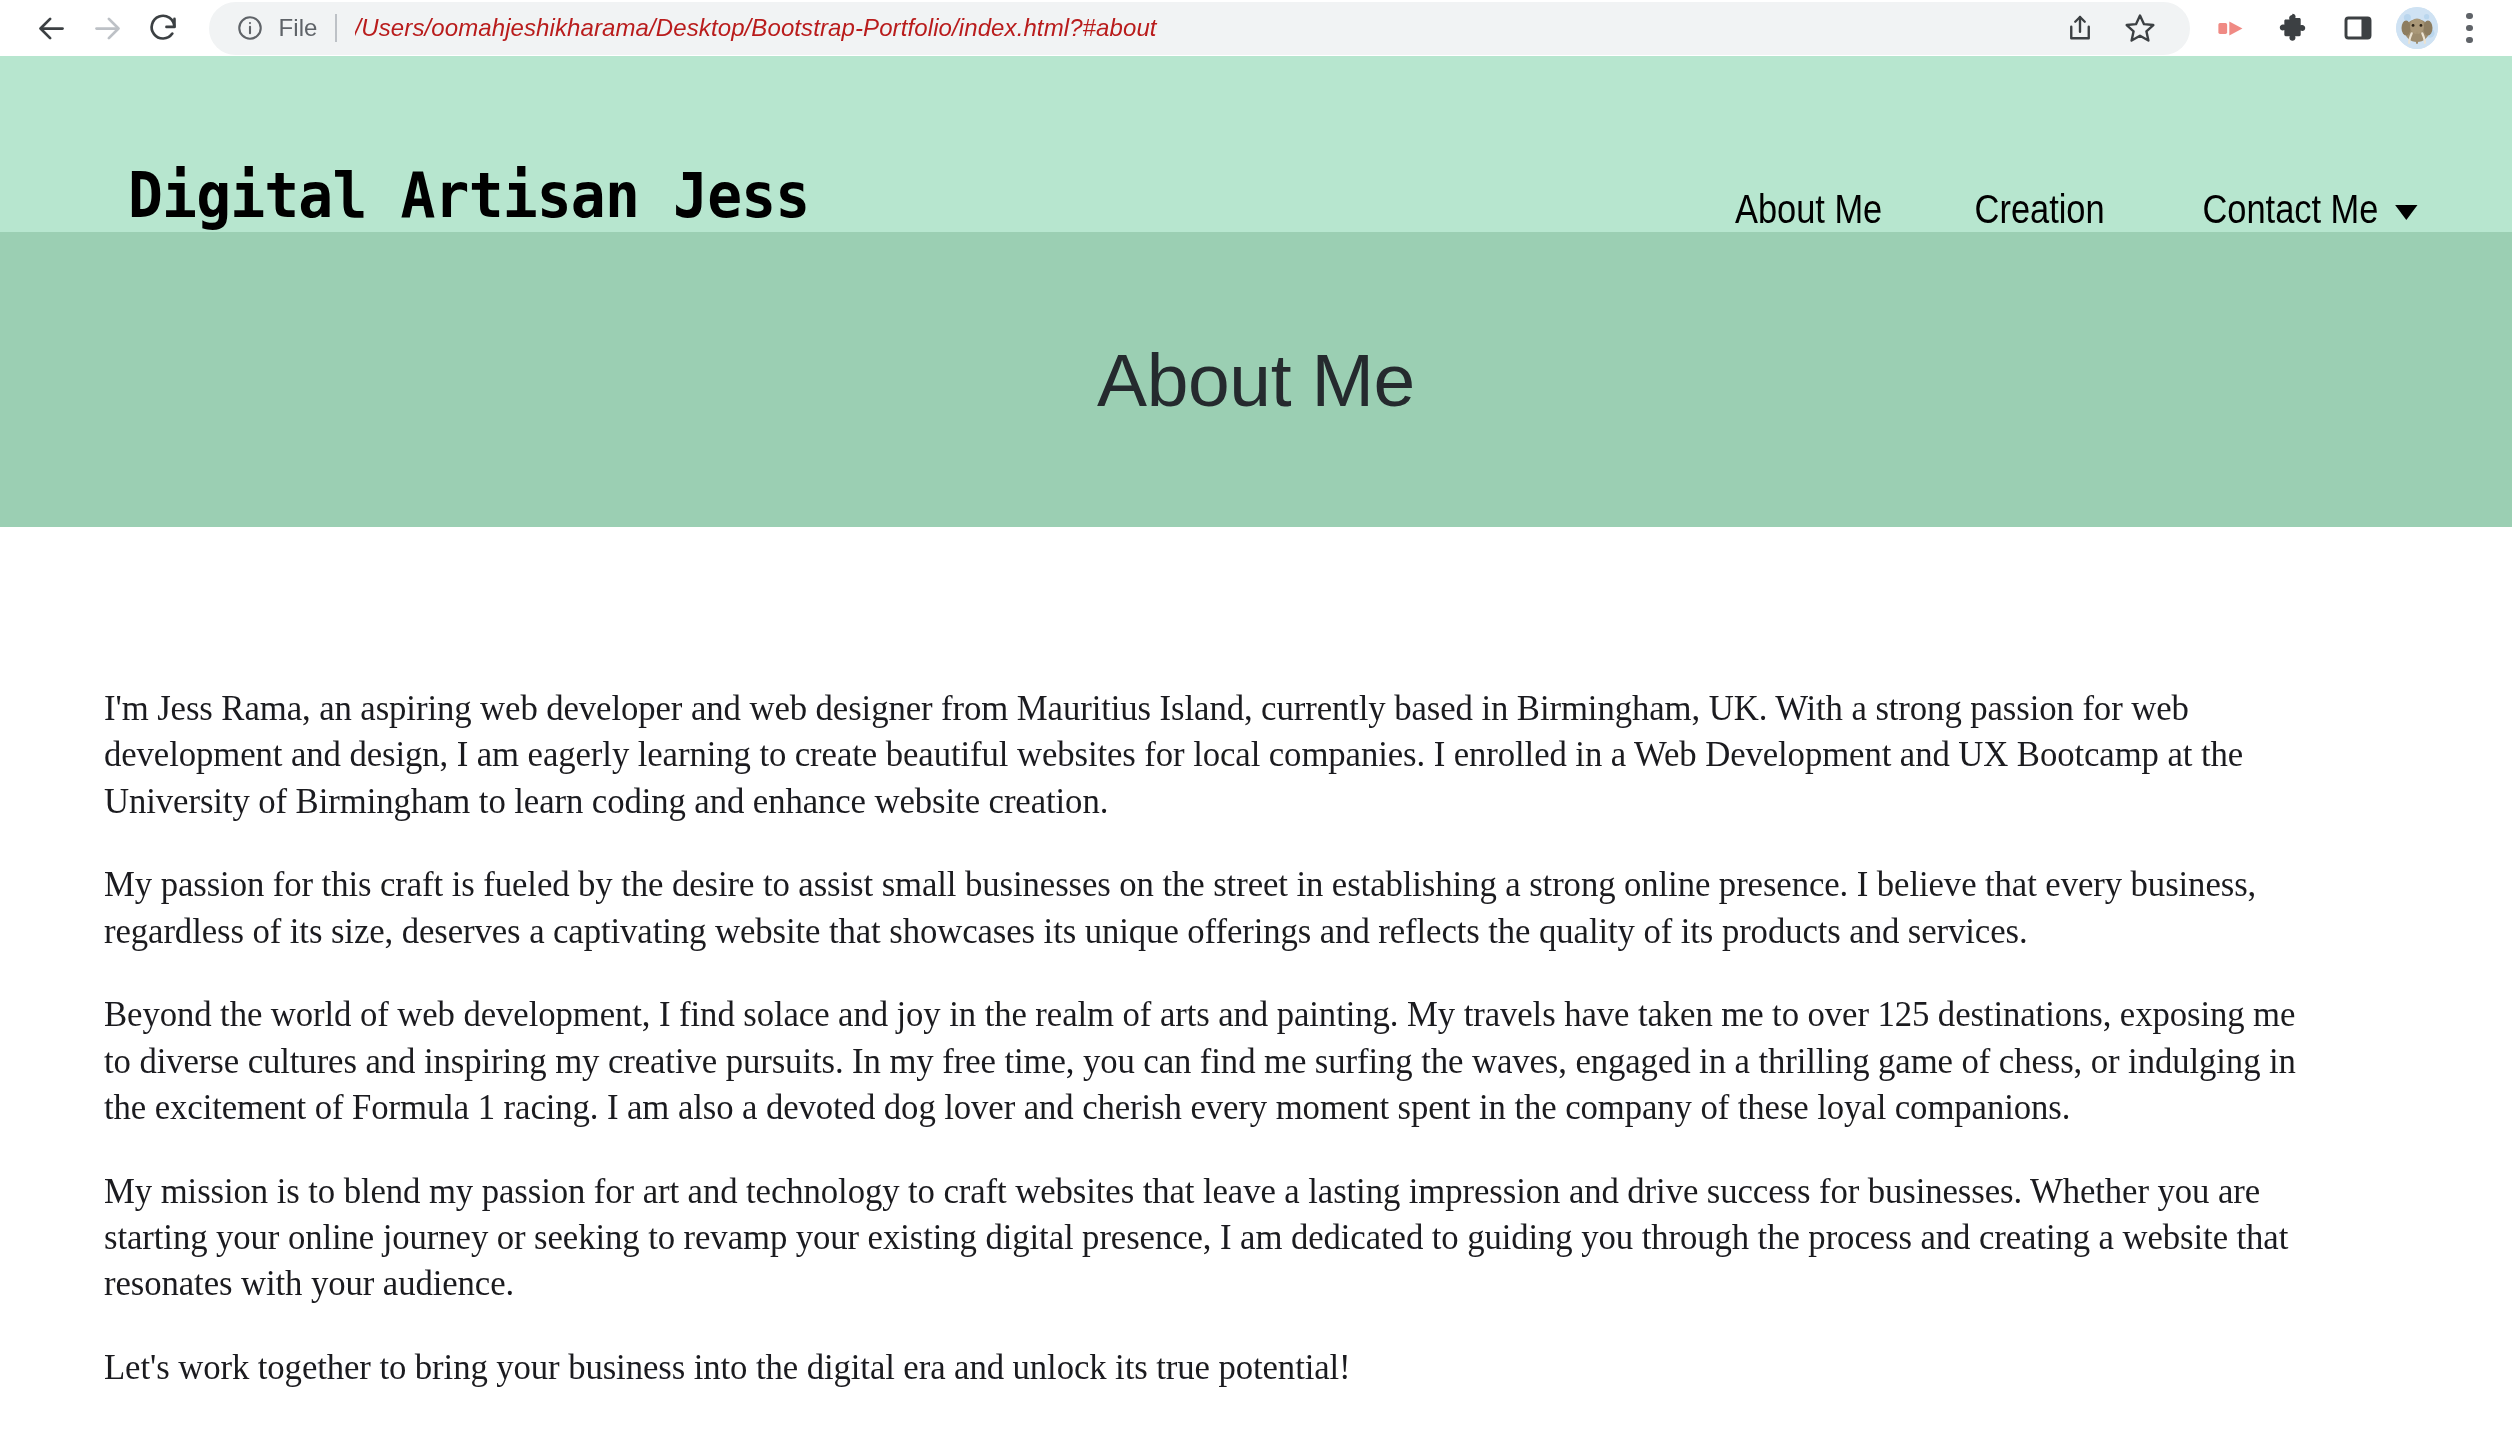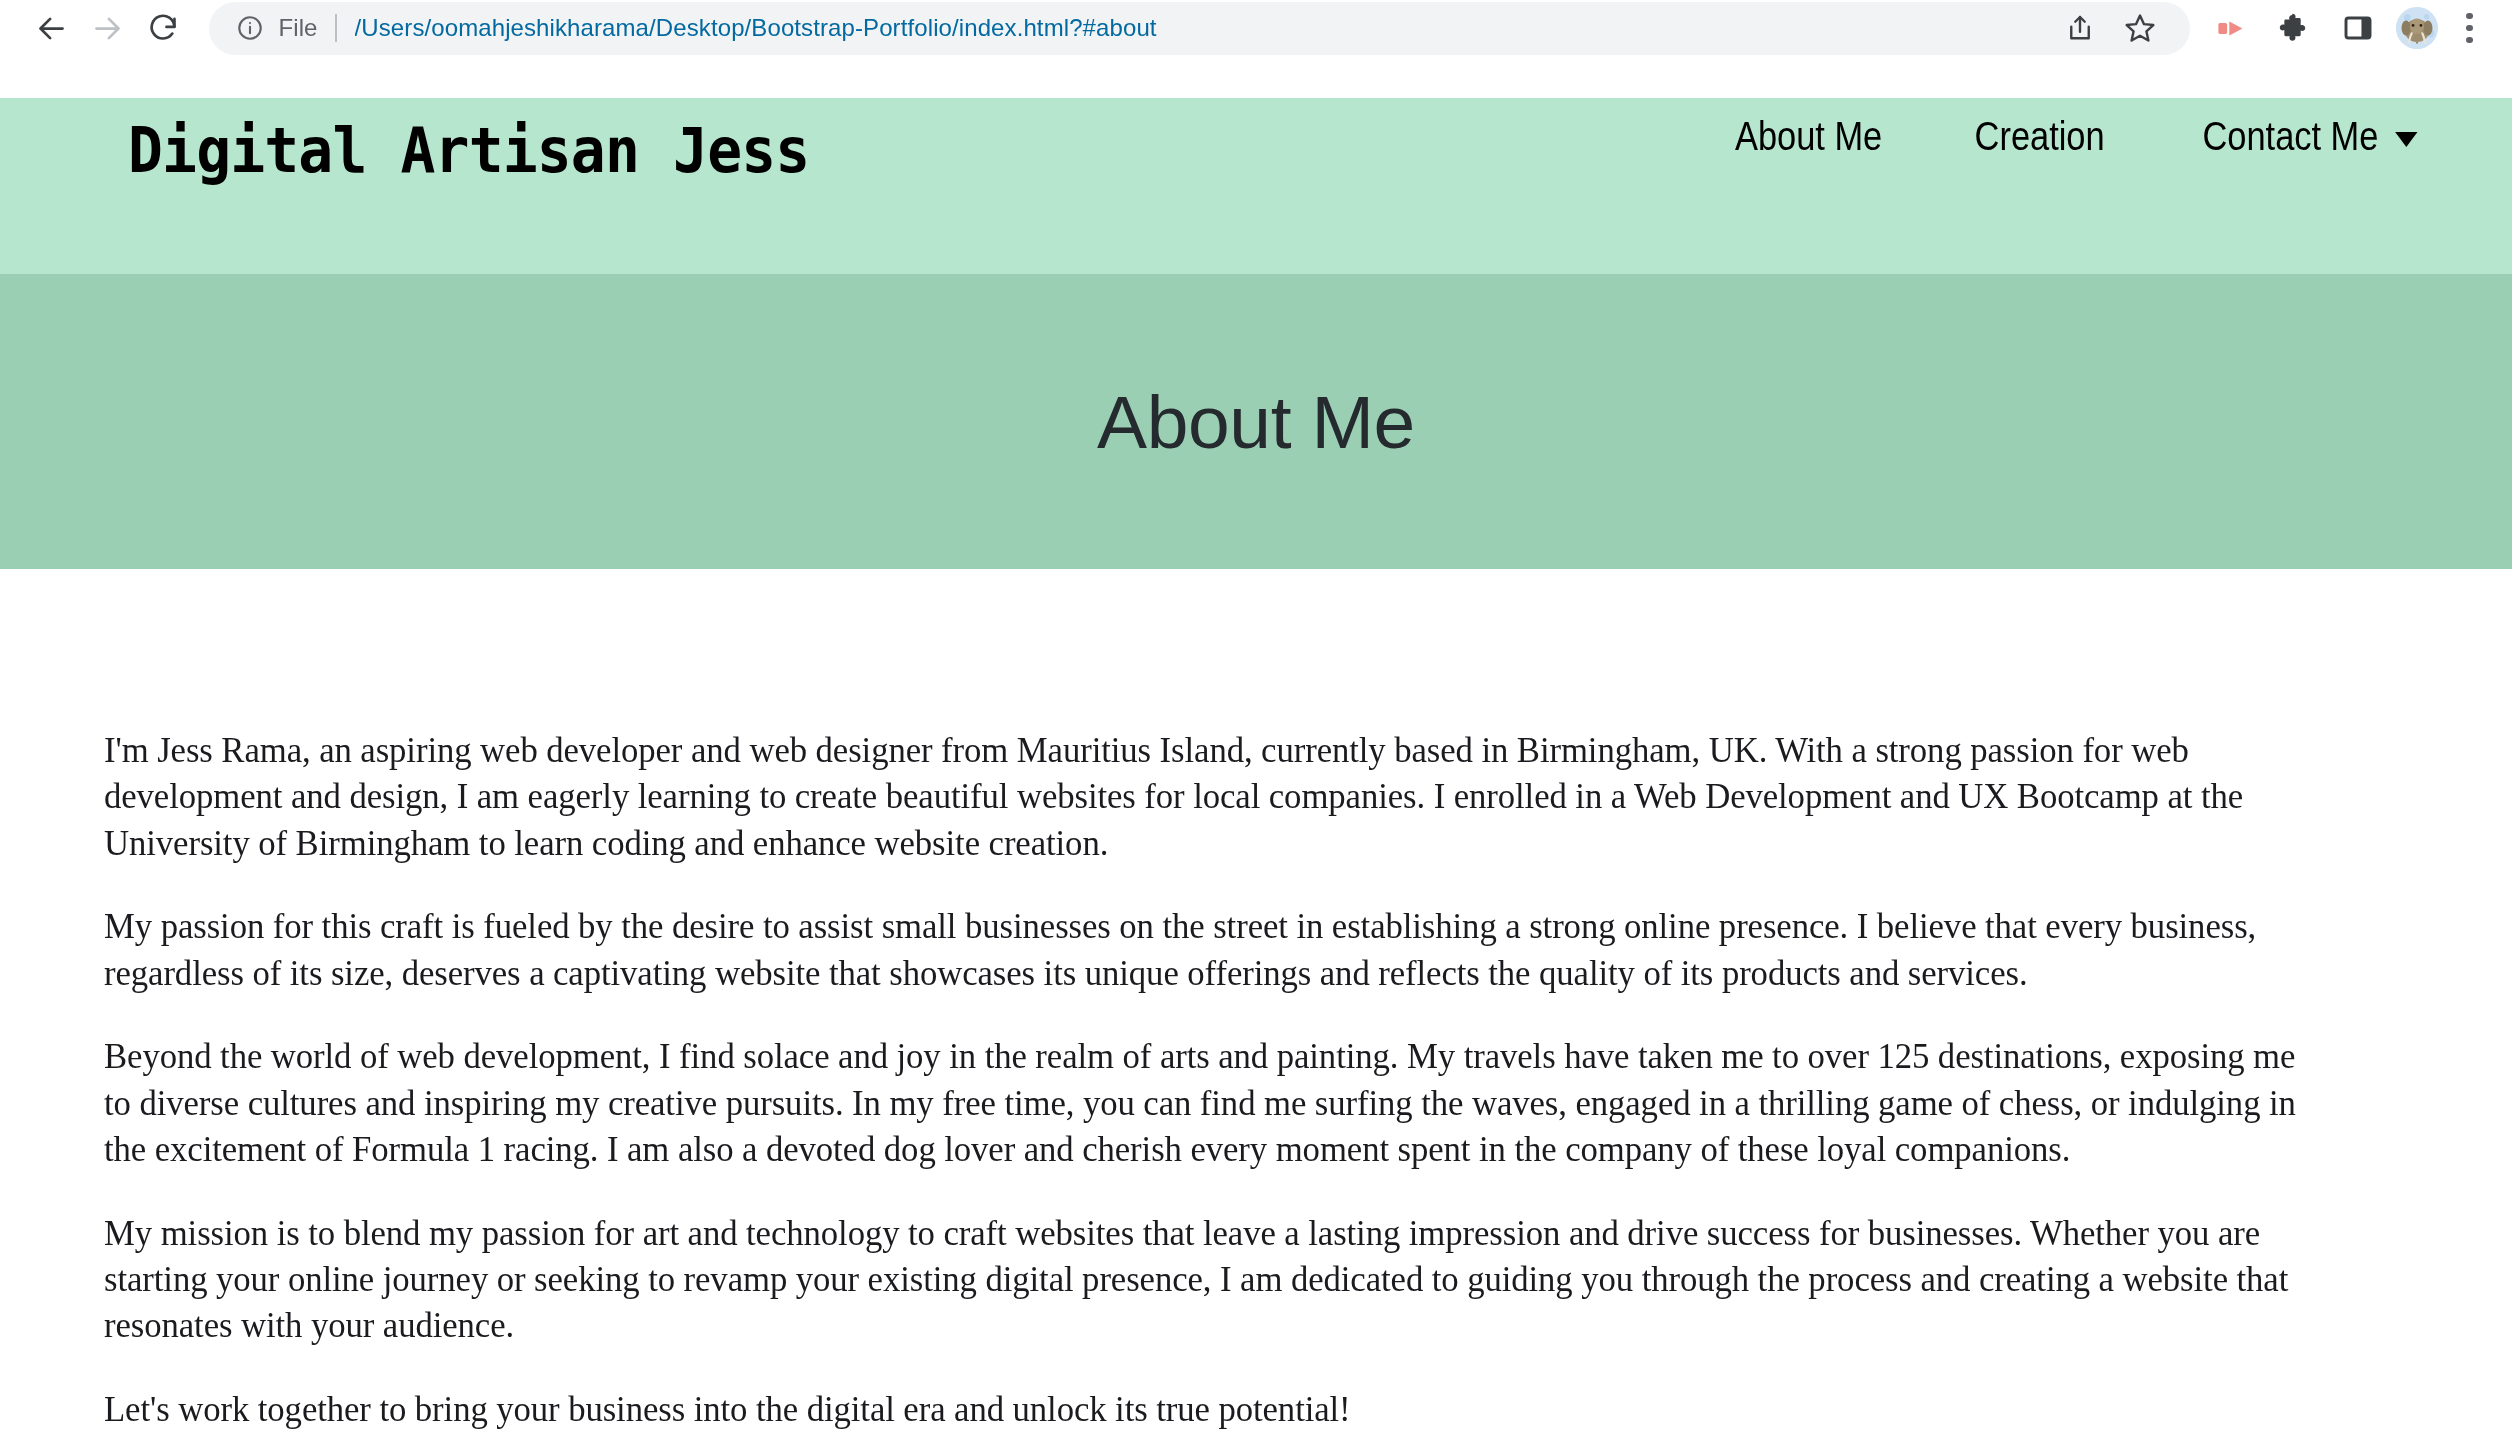--- a/index.html
+++ b/index.html
@@ -70,26 +70,27 @@
   .omni-divider {
     width: 1.8px;
     height: 28px;
     background: #bdc1c6;
     margin: 0 17.6px;
     flex: 0 0 auto;
   }
 
   .omni-url {
     font-size: 24px;
-    color: #0369a1;
+    color: #b91c1c;
     white-space: nowrap;
     overflow: hidden;
     text-overflow: ellipsis;
     flex: 1 1 auto;
     letter-spacing: 0.1px;
+    font-style: italic;
   }
 
   .omni-right {
     display: flex;
     align-items: center;
     flex: 0 0 auto;
     gap: 8.8px;
     margin-left: 10.6px;
   }
 
@@ -138,24 +139,23 @@
     display: block;
   }
 
   
   .page { width: 100%; background: #ffffff; }
 
   .site-nav {
     height: 176px;
     background: #b7e6cf;
     display: flex;
-    align-items: flex-start;
+    align-items: flex-end;
     padding: 16px 0 0 128px;
     position: relative;
-    margin-top: 42px;
   }
 
   .brand {
     font-family: "DejaVu Sans Mono", monospace;
     font-size: 63px;
     font-weight: 700;
     color: #000000;
     letter-spacing: -0.9px;
     transform: scaleX(0.92);
     transform-origin: left center;

